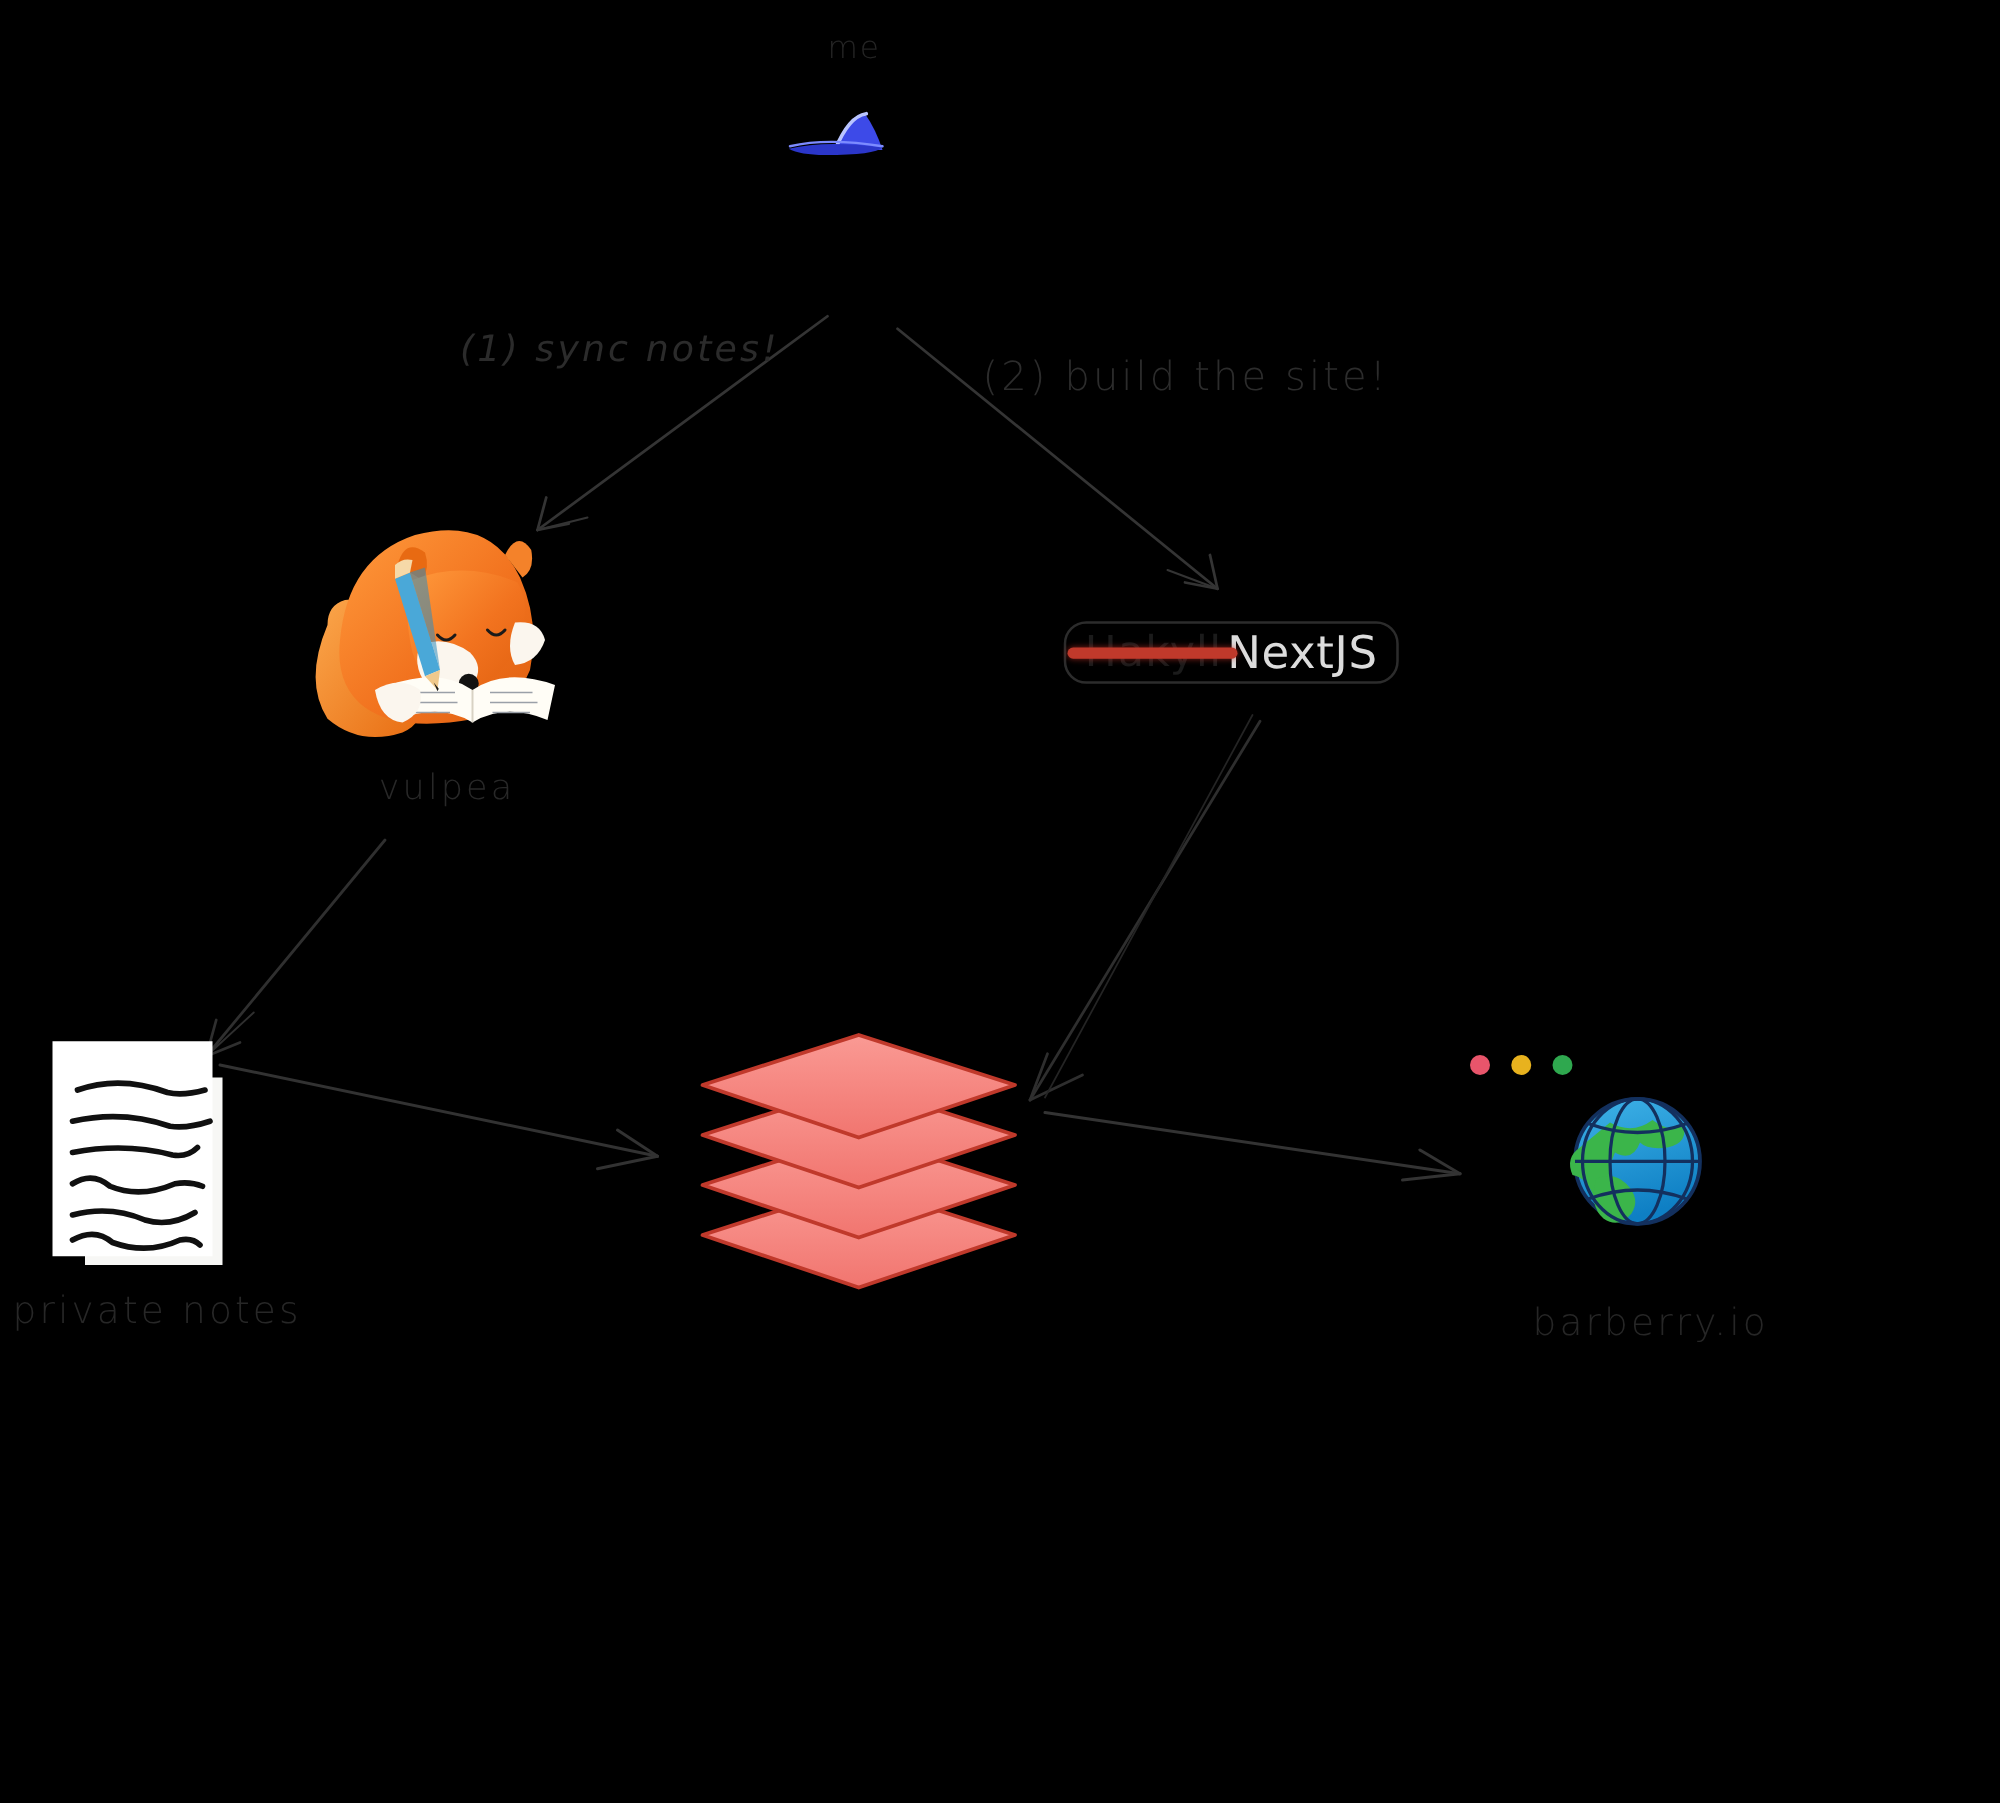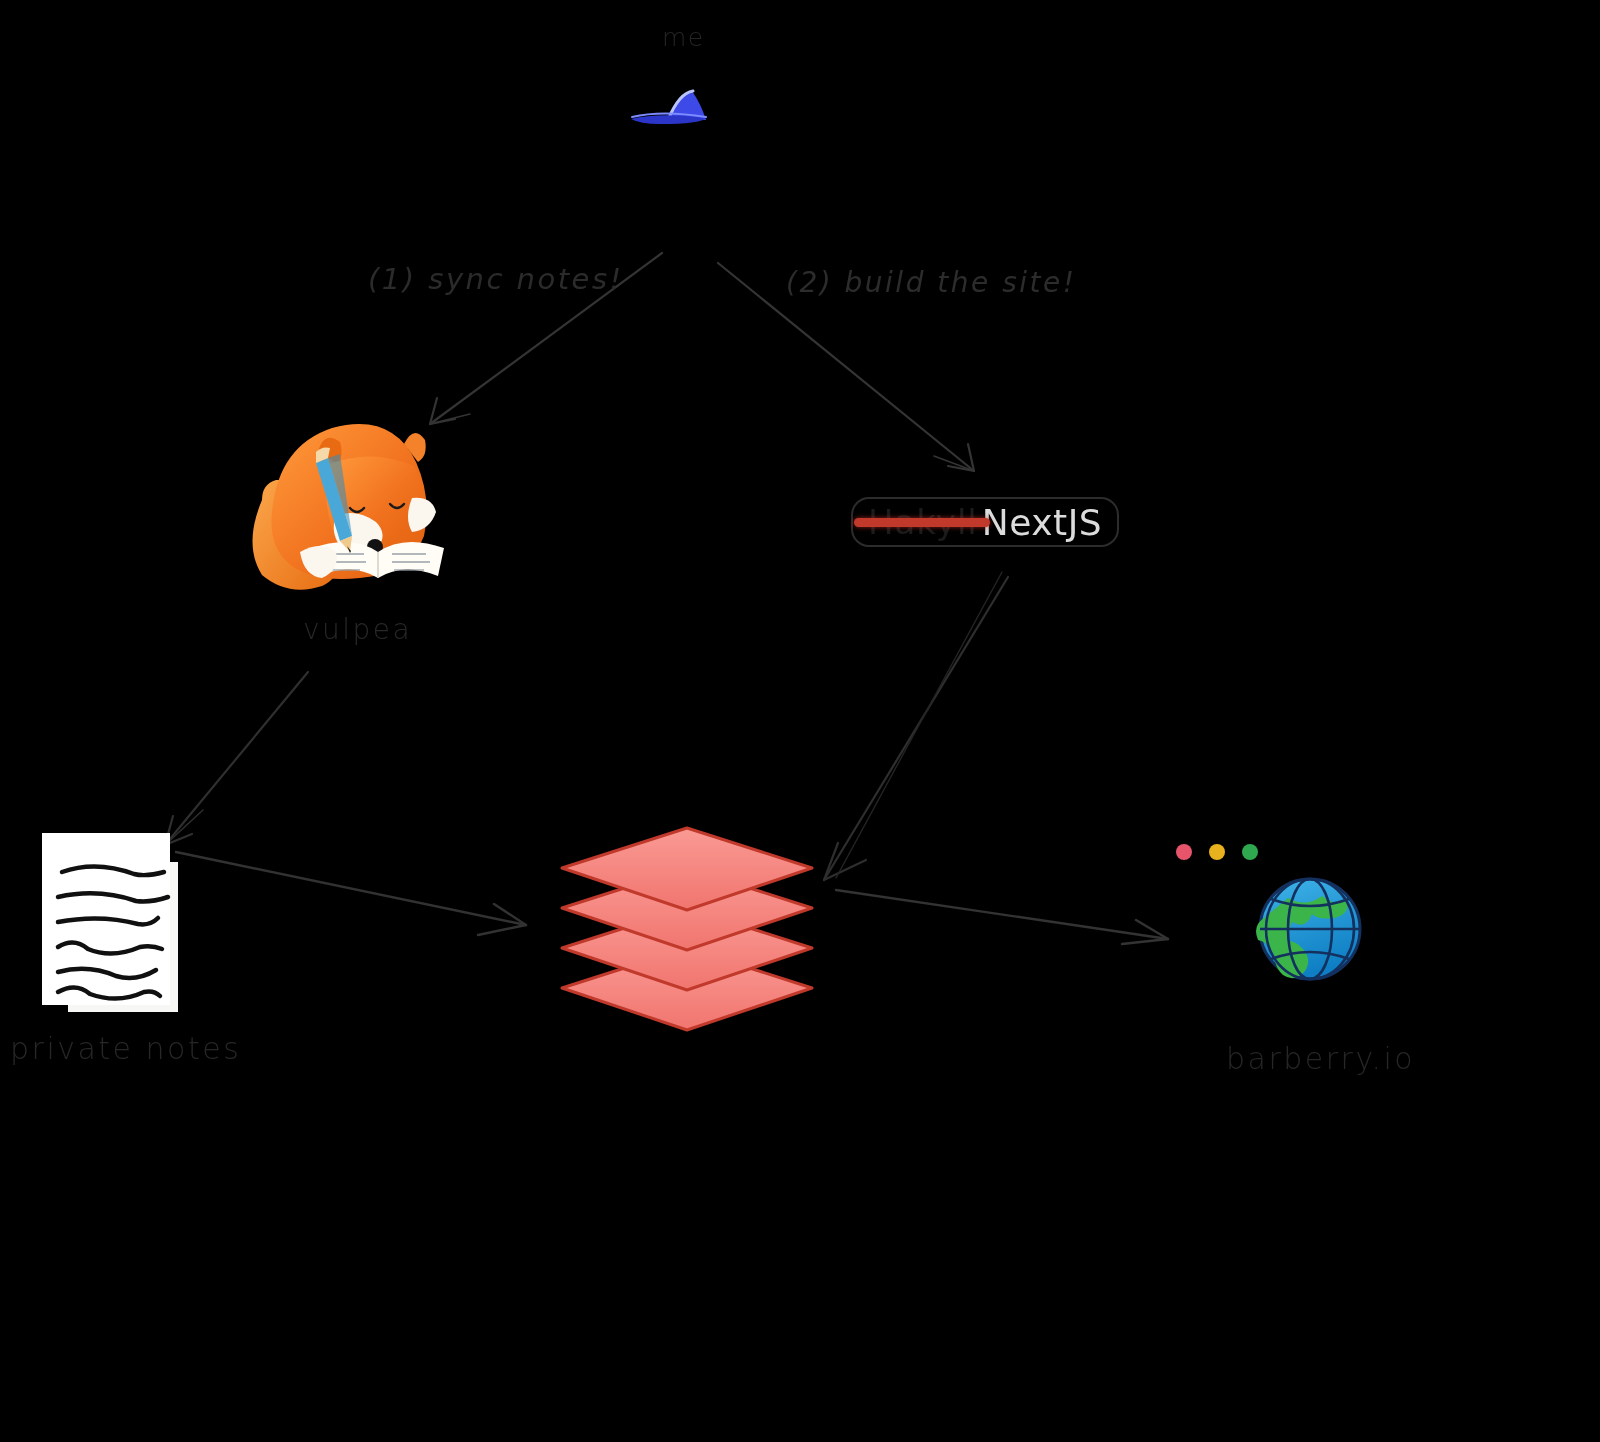--- a/index.html
+++ b/index.html
@@ -39,24 +39,23 @@
     font-size: 25px; letter-spacing: 1.5px;
     color: #242424;
   }
   .label-step1 {
     left: 368px; top: 261px;
     font-size: 29px;
     color: #2b2b2b;
     font-style: italic;
   }
   .label-step2 {
-    left: 786px; top: 265px;
-    font-size: 28px;
+    left: 786px; top: 281px;
+    font-size: 32px;
     color: #2c2c2c;
-    font-style: italic;
   }
   .label-vulpea {
     left: 303px; top: 612px;
     font-size: 28px;
     color: #282828;
   }
   .label-private-notes {
     left: 10px; top: 1030px;
     font-size: 30px;
     color: #272727;

